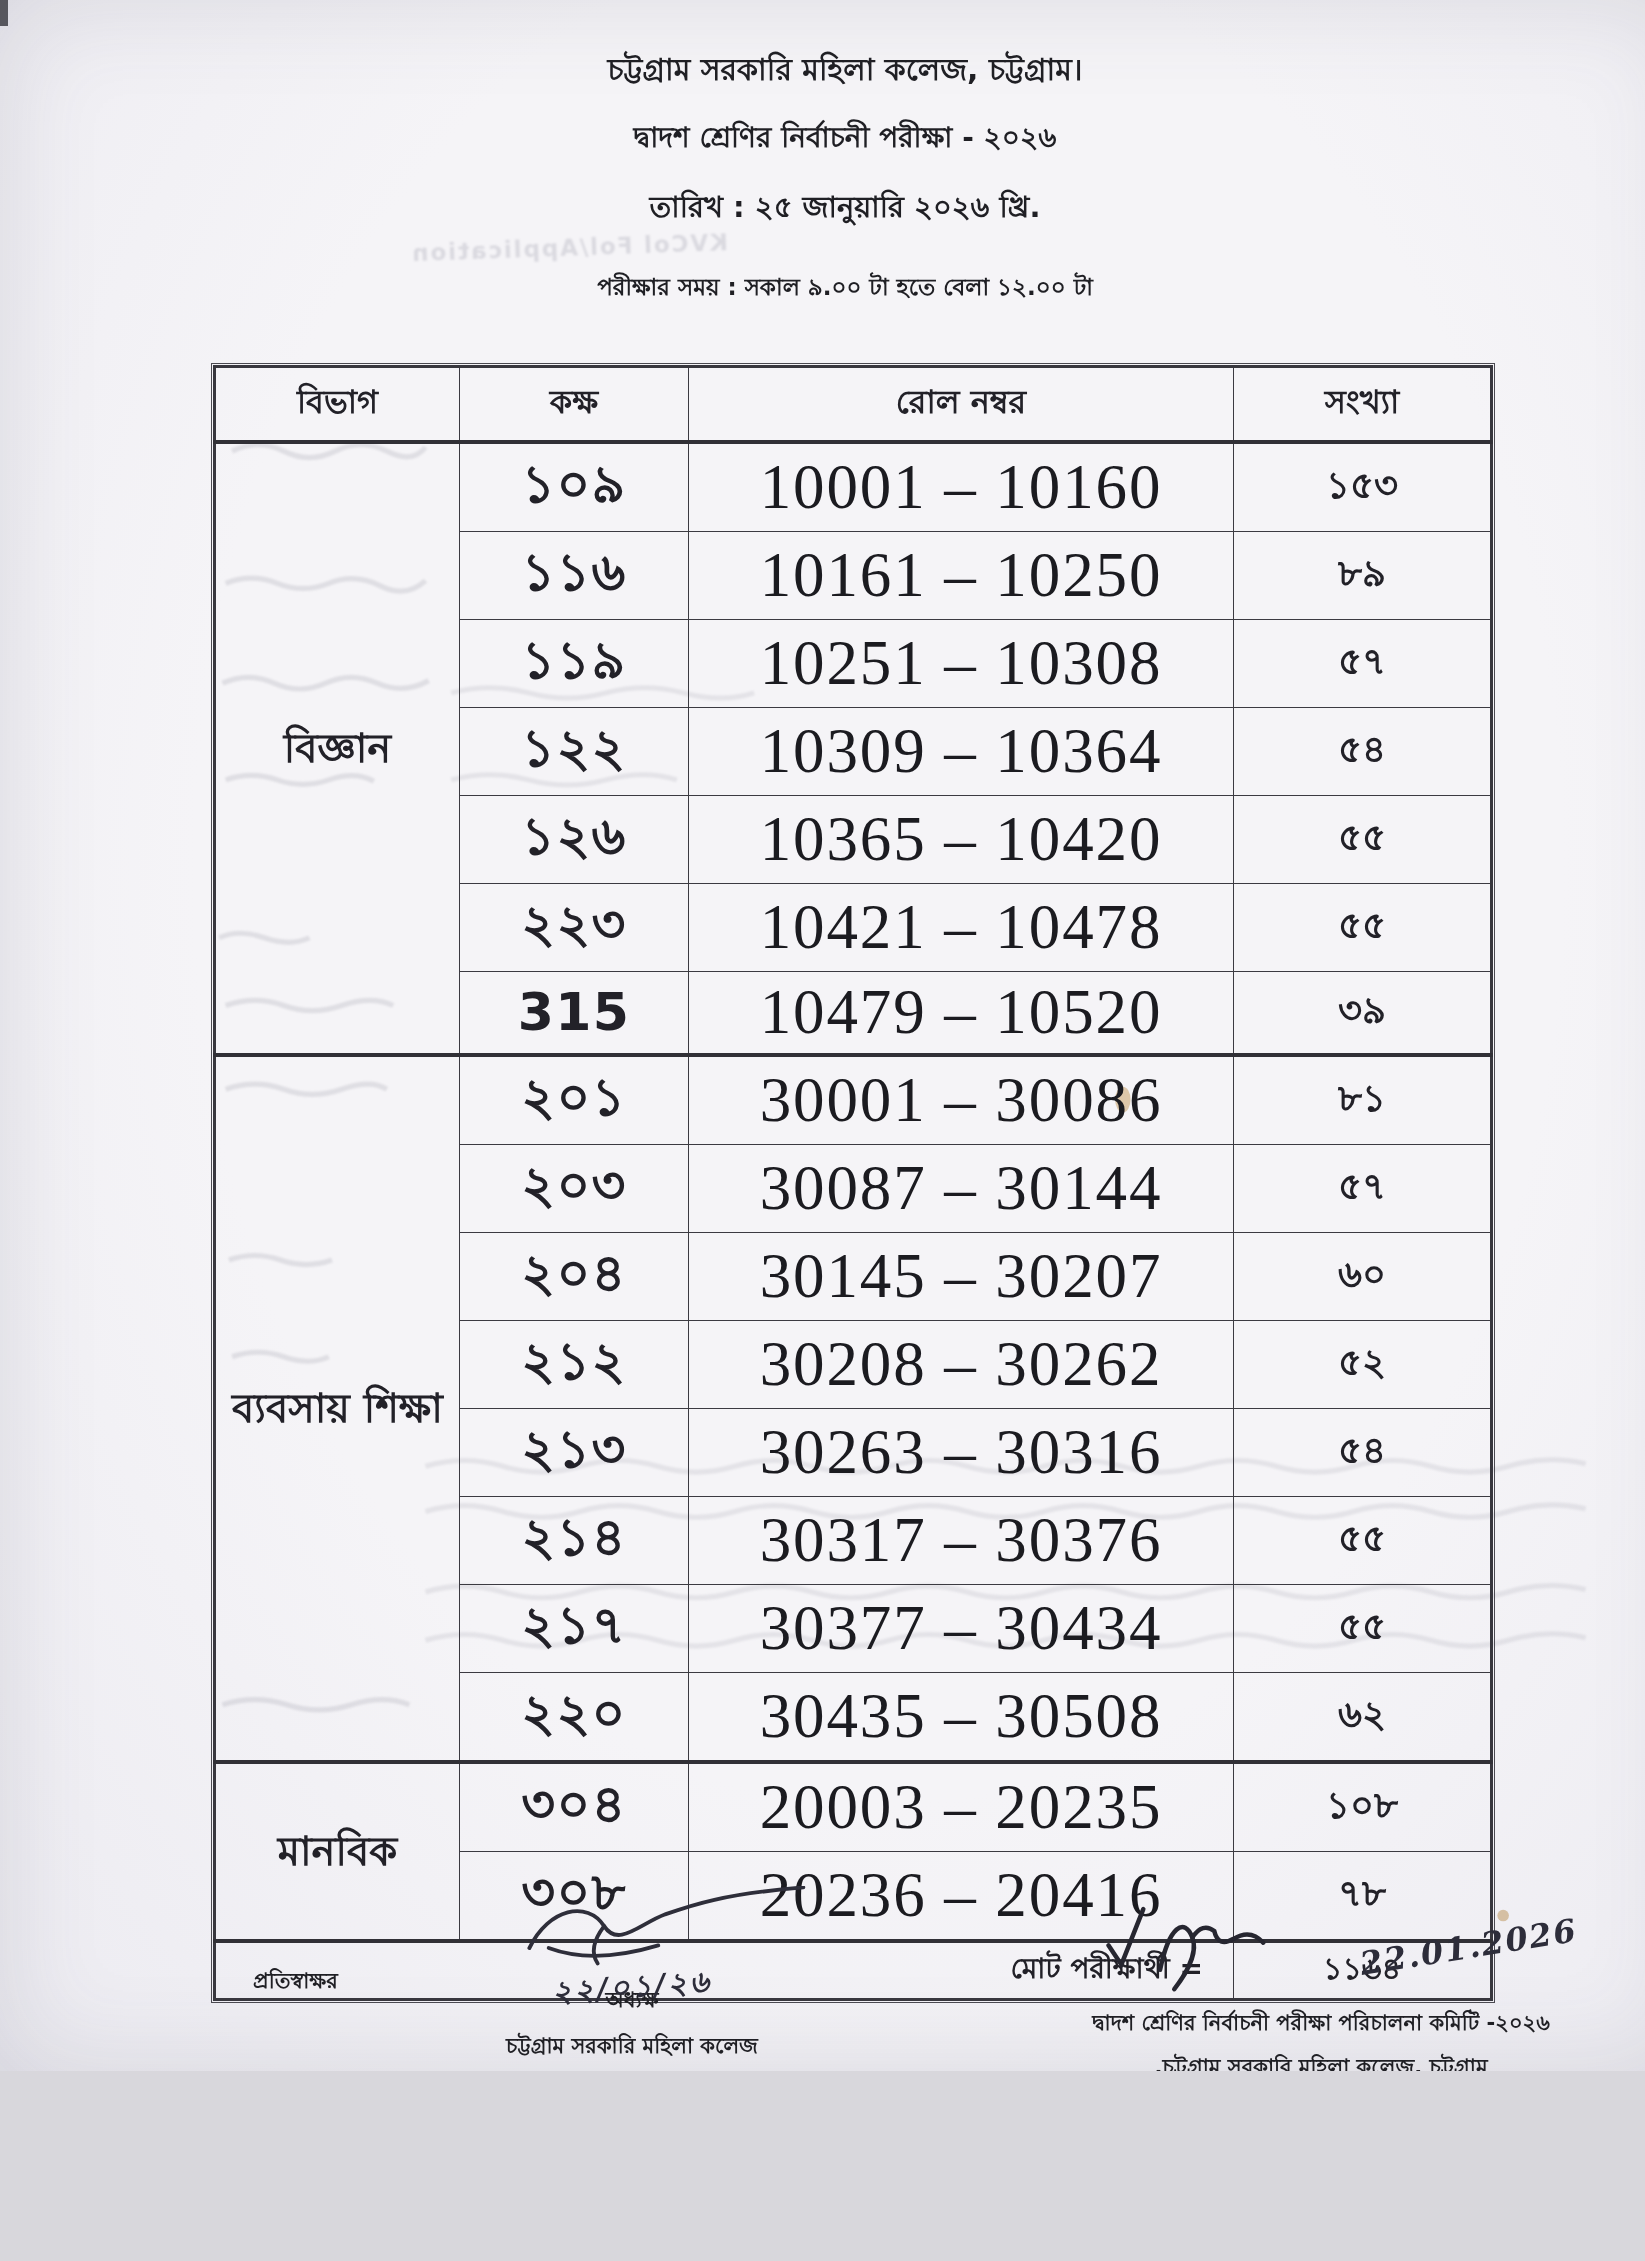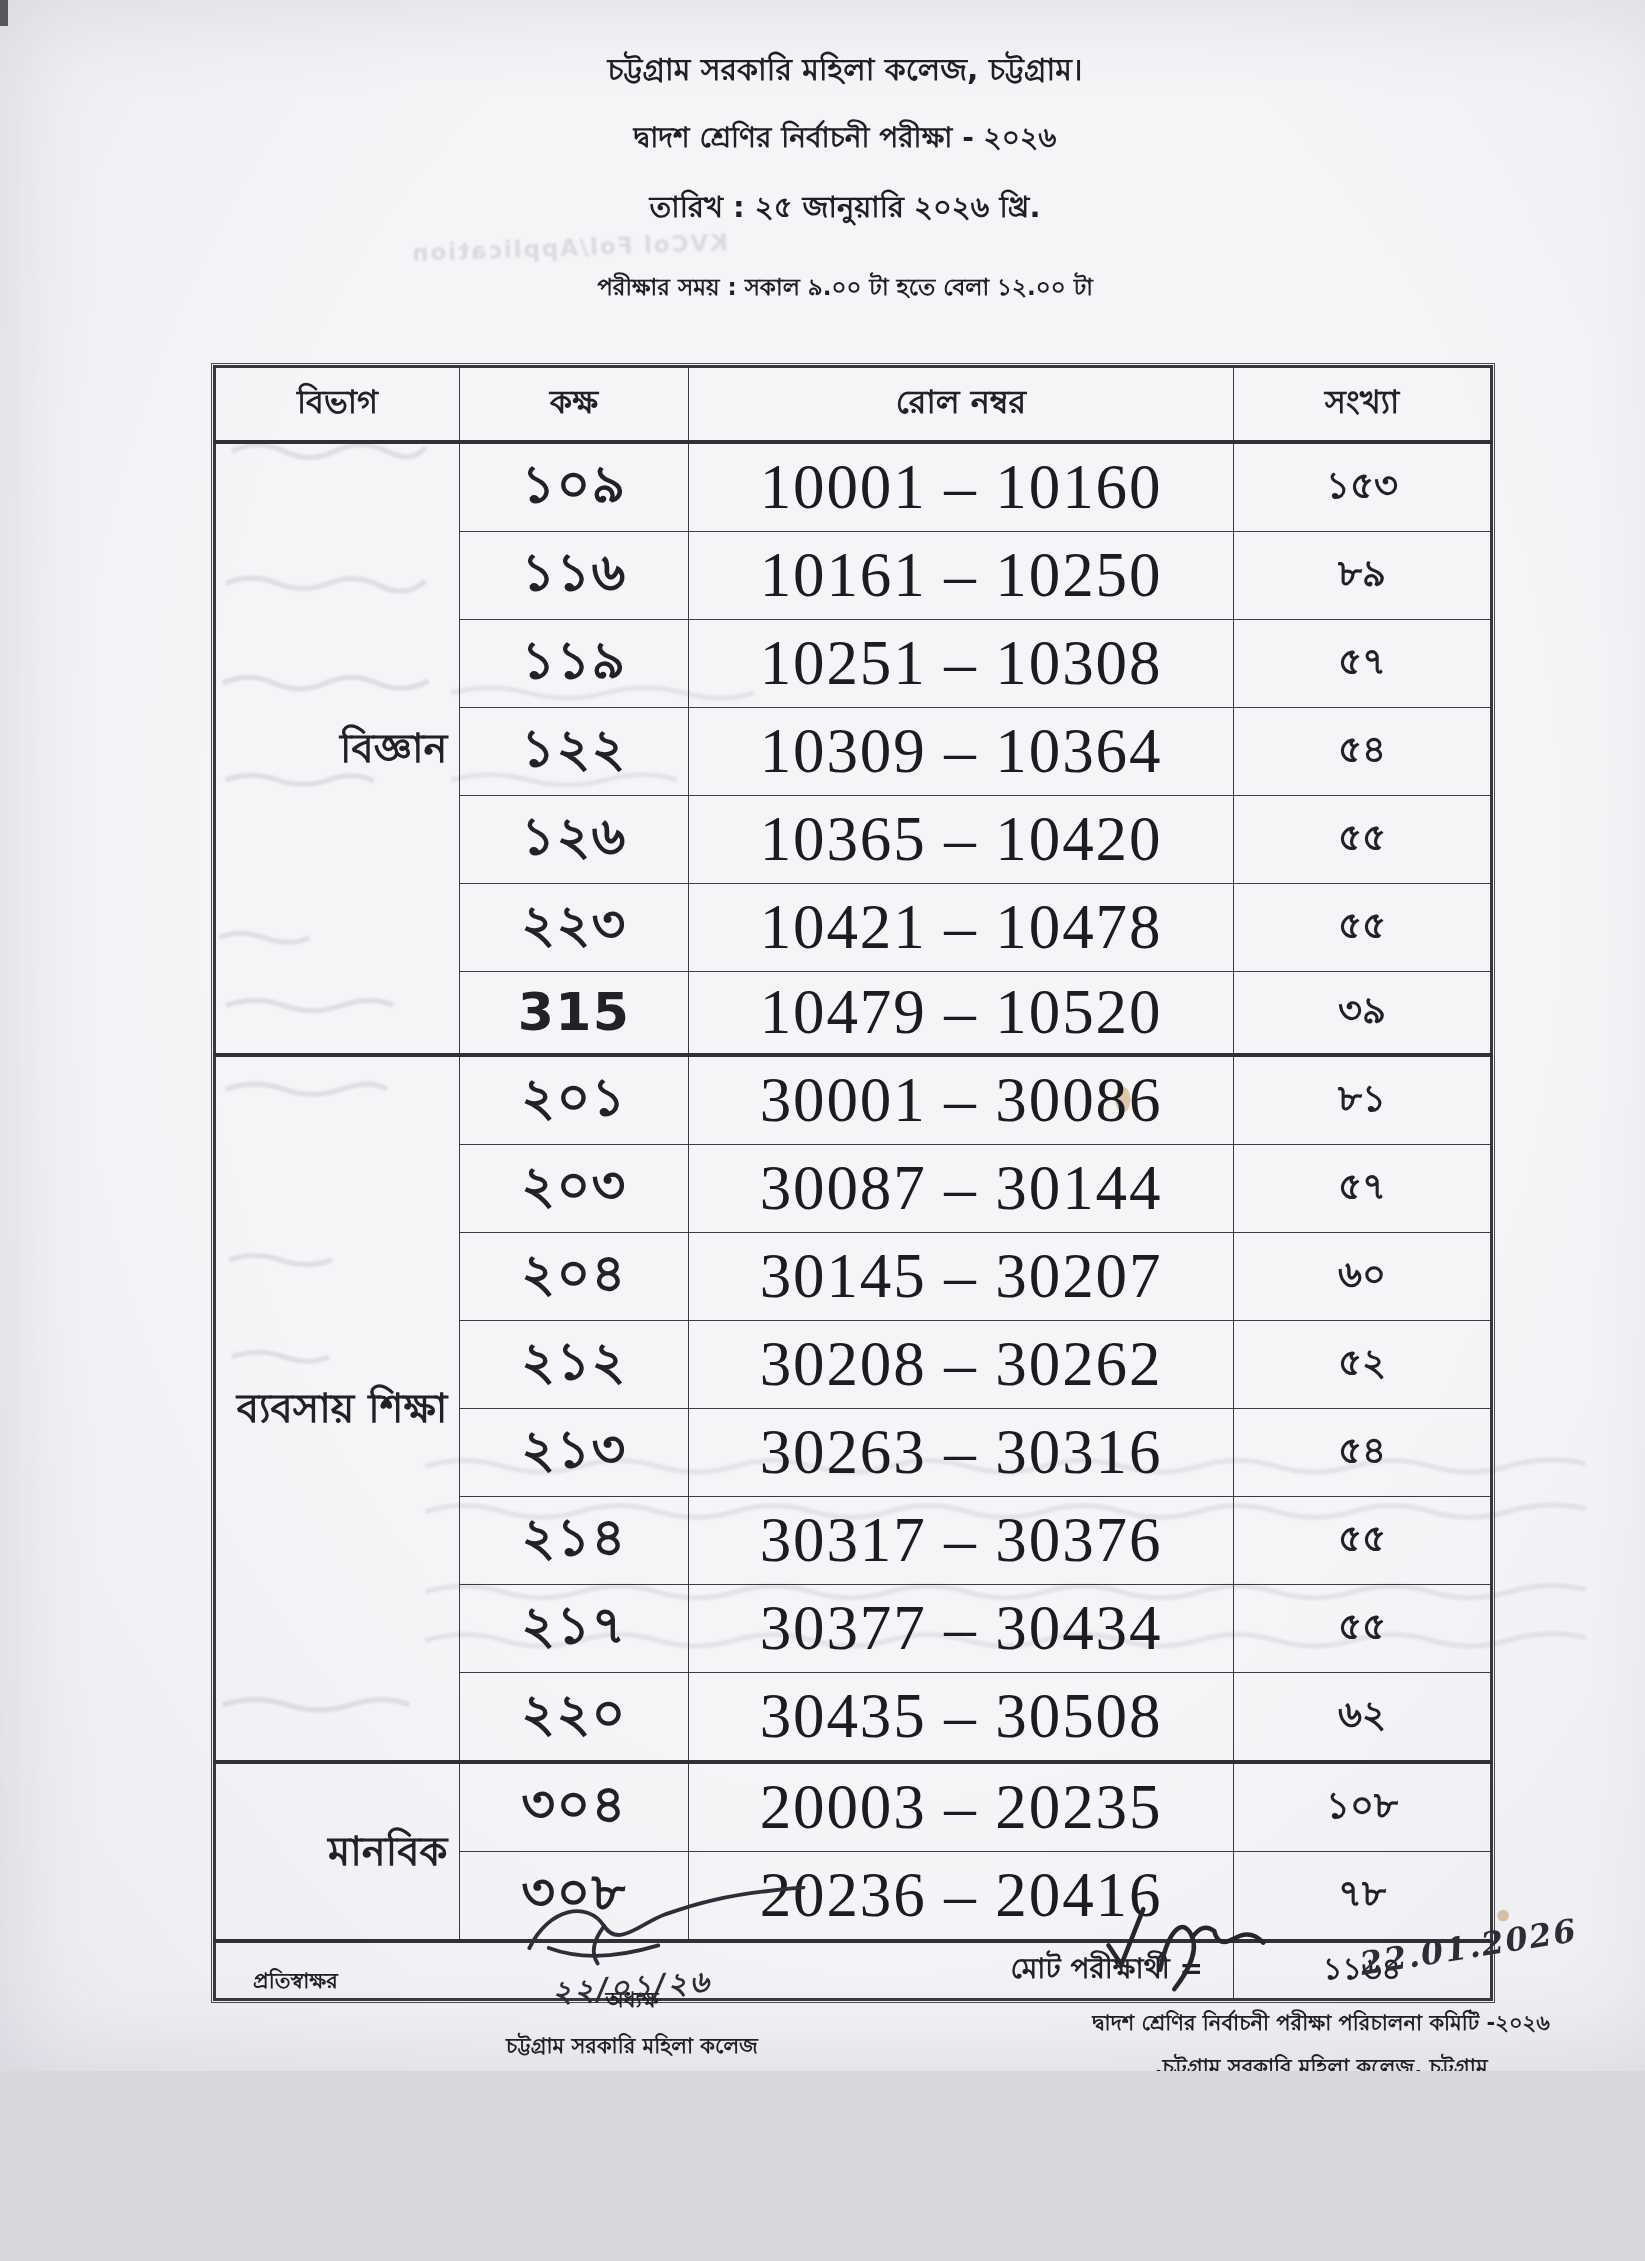--- a/index.html
+++ b/index.html
@@ -24,21 +24,21 @@
     position:absolute;left:213px;top:365px;width:1276px;
     border-collapse:collapse;table-layout:fixed;
     border:3.2px solid #38373e;outline:1.3px solid #4a4950;outline-offset:1.9px;
   }
   col.c1{width:245px;} col.c2{width:229px;} col.c3{width:545px;} col.c4{width:258px;}
   .seat th,.seat td{border:1.9px solid #3b3a41;text-align:center;vertical-align:middle;
                     padding:0;color:#222128;}
   .seat thead th{height:72px;font-size:32px;font-weight:800;border-bottom:4.5px solid #313036;}
   .seat tbody tr{height:83px;}
   .seat tbody tr.group-start td{border-top:4.5px solid #313036;}
-  td.dept{font-size:40px;font-weight:800;line-height:1.3;padding:0 11.6px;text-align:right;}
+  td.dept{font-size:40px;font-weight:800;line-height:1.3;padding:0 11.6px;}
   td.room{font-size:52px;font-weight:700;letter-spacing:1.3px;}
   td.roll{font-family:"Liberation Serif",serif;font-size:63px;letter-spacing:1.9px;
           color:#1b1b20;}
   td.count{font-size:37px;font-weight:700;}
   .seat tfoot tr{height:59px;}
   .seat tfoot td{border-top:4.5px solid #313036;}
   td.total-label{text-align:right;padding-right:30px;font-size:28px;font-weight:800;}
   td.total-value{font-size:30px;font-weight:700;}
   
   .foot-left-label{position:absolute;left:253px;top:1965px;font-size:21px;font-weight:700;}

